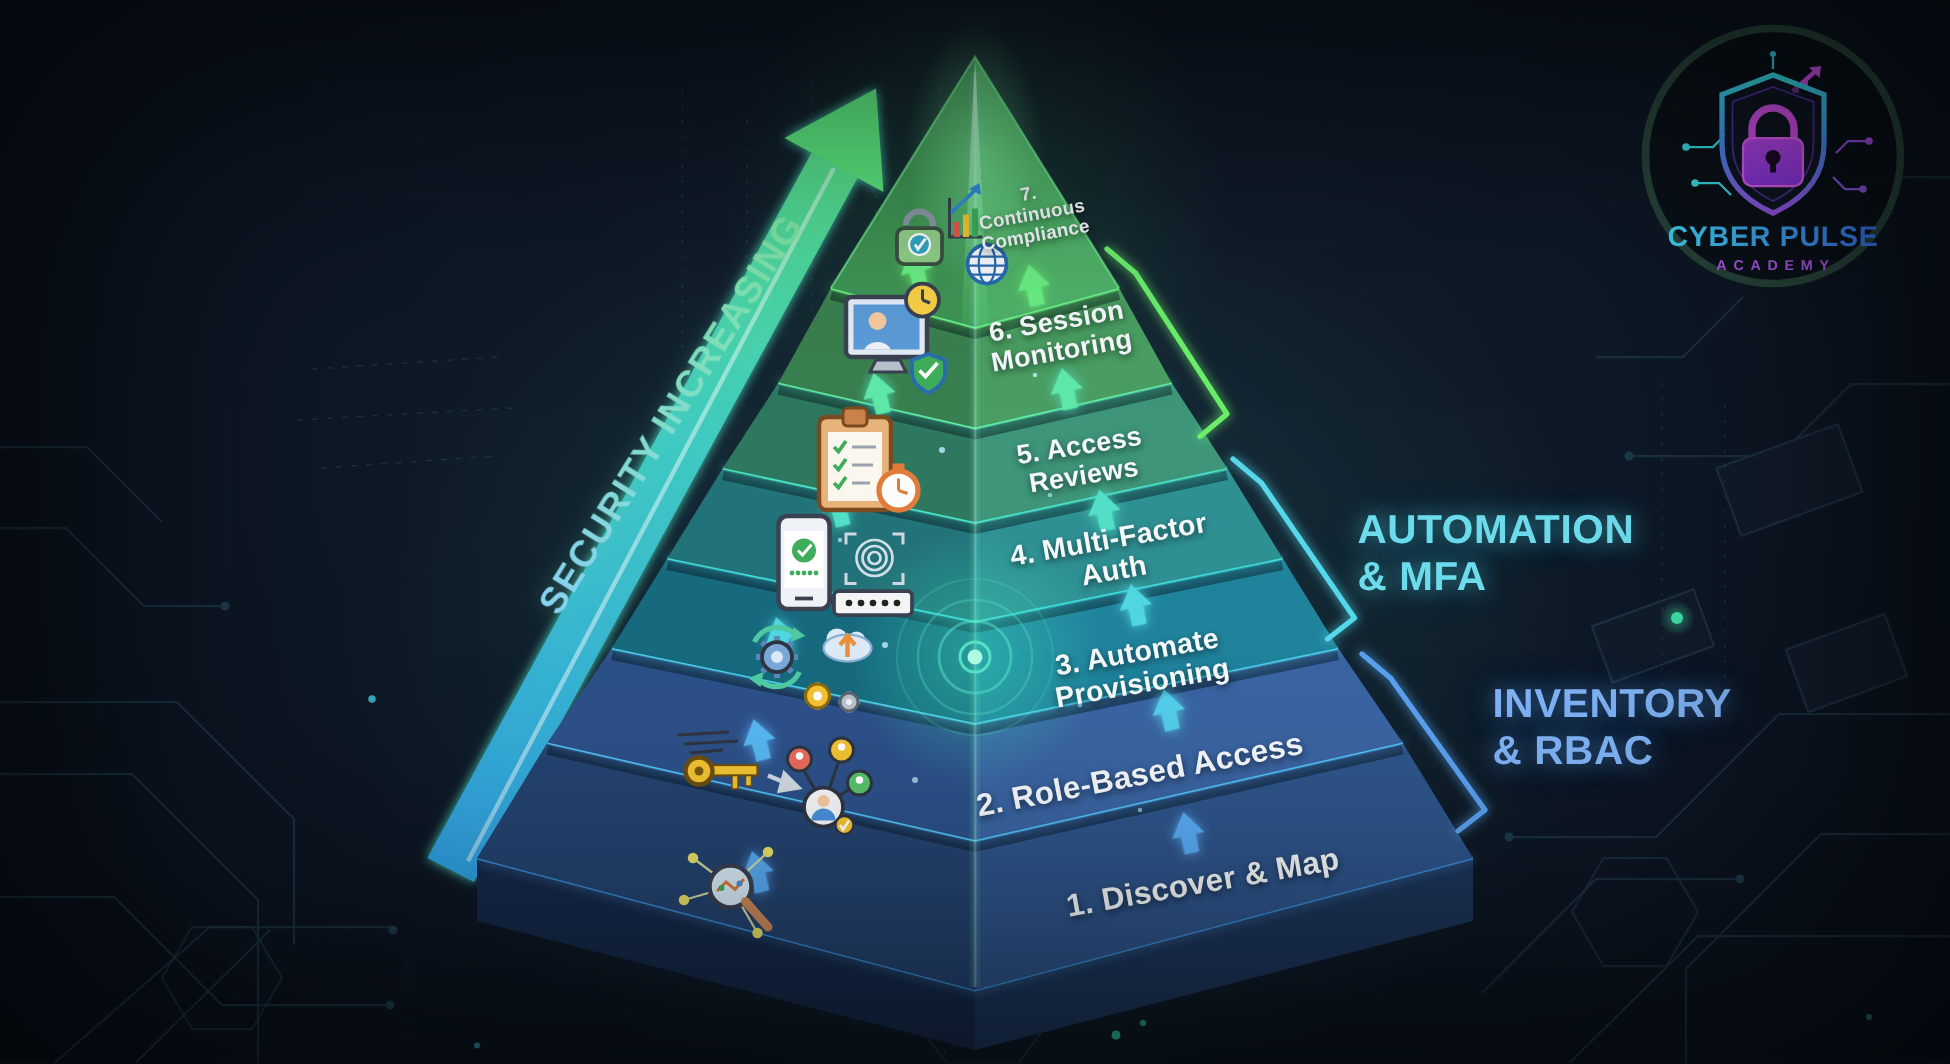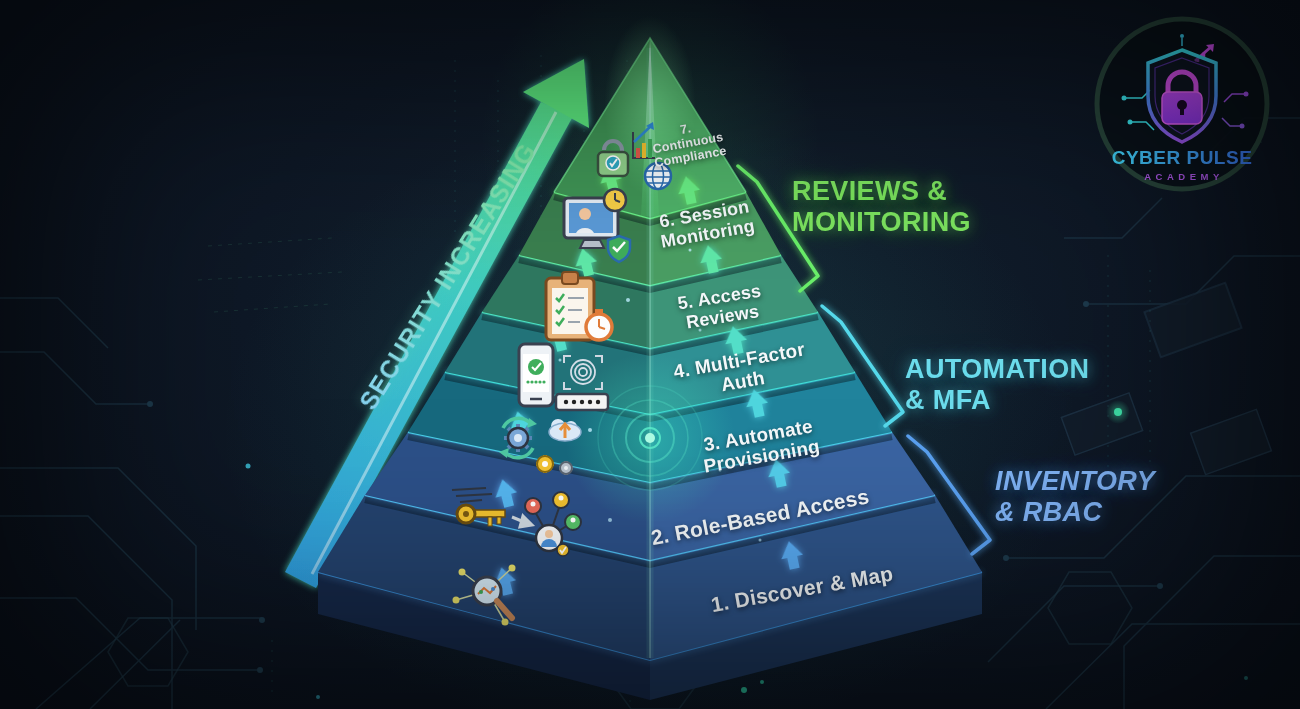--- a/index.html
+++ b/index.html
@@ -448,25 +448,23 @@
   <div class="lvl-label" style="left:741px;top:371px;font-size:19px;transform:translate(-50%,-50%) rotate(-10deg);">4. Multi-Factor
 Auth</div>
   <div class="lvl-label" style="left:721px;top:307px;font-size:18px;transform:translate(-50%,-50%) rotate(-9deg);">5. Access
 Reviews</div>
   <div class="lvl-label" style="left:706px;top:224px;font-size:18px;transform:translate(-50%,-50%) rotate(-10deg);">6. Session
 Monitoring</div>
   <div class="lvl-label" style="left:688px;top:143px;font-size:12.5px;transform:translate(-50%,-50%) rotate(-10deg);">7.
 Continuous
 Compliance</div>
 
-  <div class="grp-label" style="left:792px;top:176px;color:#7ce35f;text-shadow:0 0 14px rgba(110,238,90,.55),0 0 32px rgba(110,238,90,.3);">REVIEWS &amp;
-MONITORING</div>
-  <div class="grp-label" style="left:905px;top:354px;color:#6cdcec;text-shadow:0 0 14px rgba(85,216,234,.55),0 0 32px rgba(85,216,234,.3);">AUTOMATION
+  <div class="grp-label" style="left:905px;top:338px;color:#6cdcec;text-shadow:0 0 14px rgba(85,216,234,.55),0 0 32px rgba(85,216,234,.3);">AUTOMATION
 &amp; MFA</div>
-  <div class="grp-label" style="left:995px;top:466px;color:#7fb2f4;text-shadow:0 0 14px rgba(90,160,240,.55),0 0 32px rgba(90,160,240,.3);font-style:italic;">INVENTORY
+  <div class="grp-label" style="left:995px;top:454px;color:#7fb2f4;text-shadow:0 0 14px rgba(90,160,240,.55),0 0 32px rgba(90,160,240,.3);">INVENTORY
 &amp; RBAC</div>
 
   <div class="sec-label">SECURITY INCREASING</div>
 
   <div class="logo">
     <svg width="180" height="180" viewBox="0 0 180 180">
       <defs>
         <linearGradient id="shieldGrad" gradientUnits="userSpaceOnUse" x1="90" y1="36" x2="90" y2="132">
           <stop offset="0%" stop-color="#38e0e8"></stop>
             <stop offset="50%" stop-color="#4a8af0"></stop>

